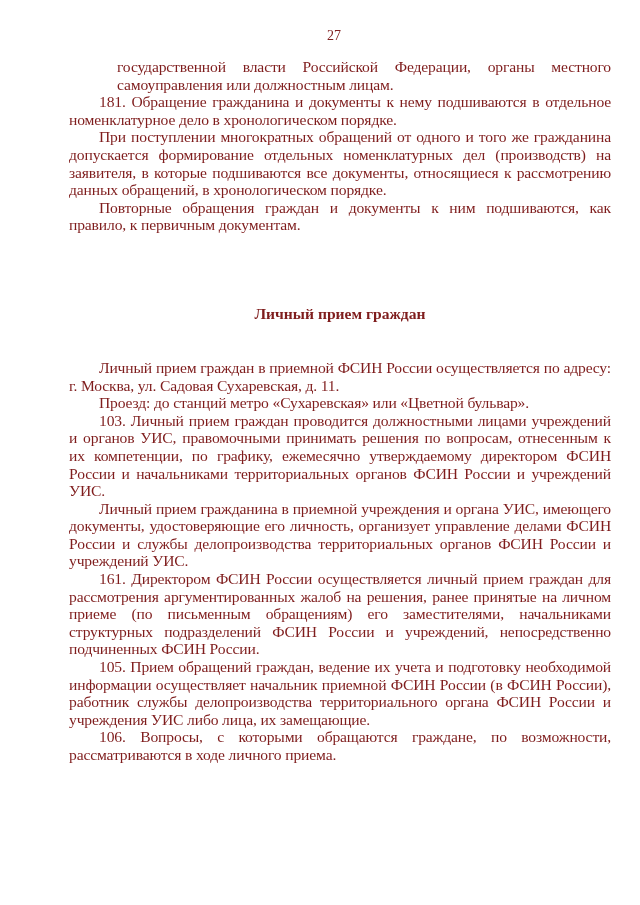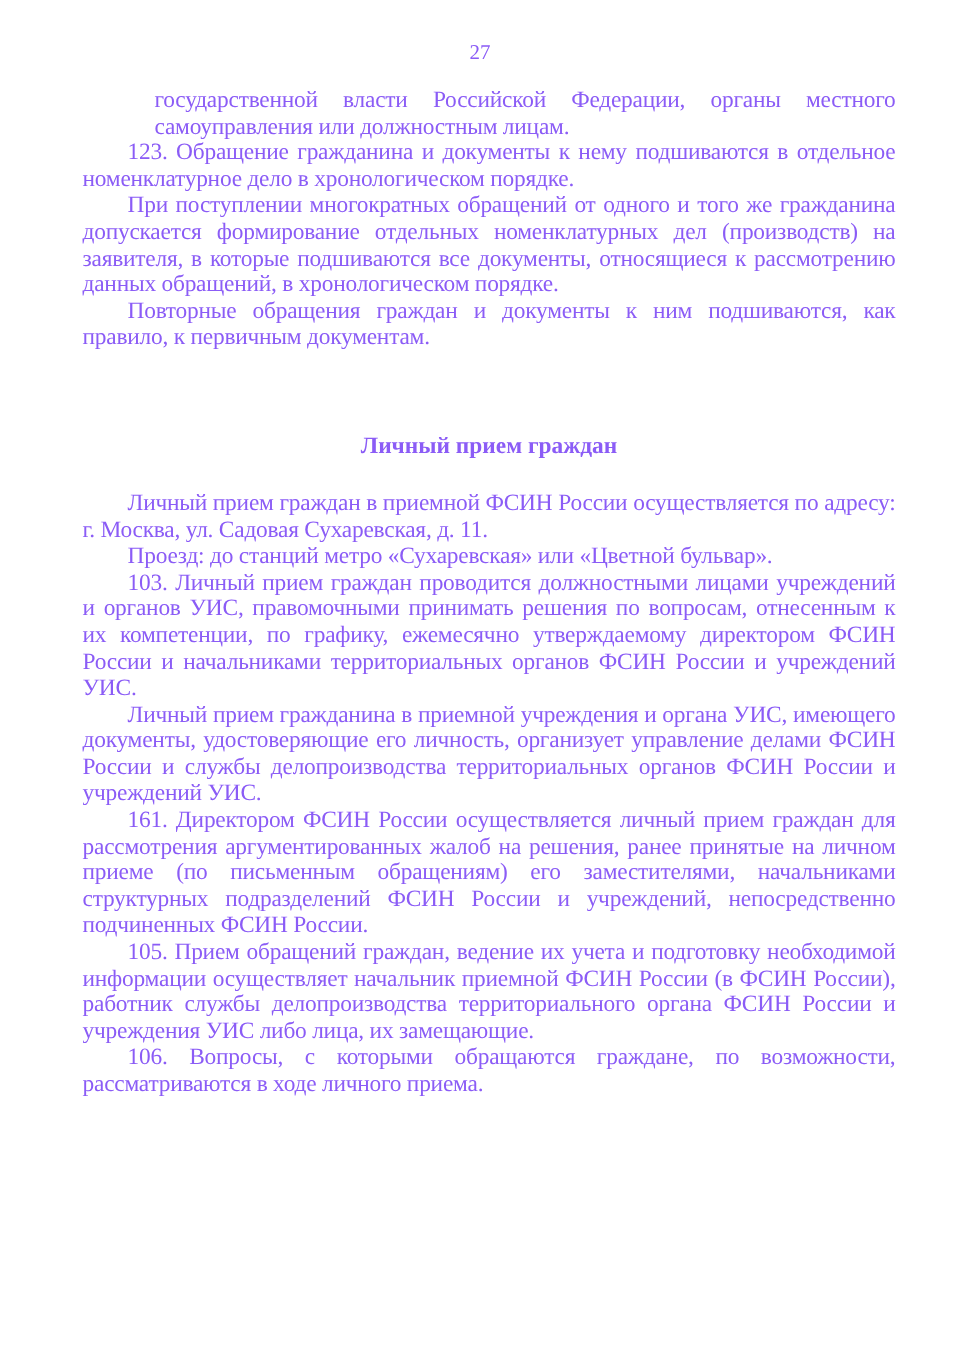--- a/index.html
+++ b/index.html
@@ -1,50 +1,50 @@
 <!DOCTYPE html>
 <html><head>
   <meta charset="utf-8">
   <style>
     html, body { margin: 0; padding: 0; background: #ffffff; }
     body { width: 640px; height: 905px; position: relative; overflow: hidden; }
     .page {
-      position: absolute; left: 0; top: 0; width: 580px; height: 905px;
-      background: #fff; color: #8b5cf6;
+      position: absolute; left: 14px; top: 0; width: 580px; height: 905px;
+      background: #fff; color: #7f1d1d;
       font-family: "Liberation Serif", serif;
     }
     .page-number {
       position: absolute; top: 28px; left: 0; width: 640px;
       text-align: center; font-size: 14px; line-height: 16px;
     }
     .body {
       position: absolute; left: 55px; top: 58px; width: 542px;
       font-size: 15.6px; line-height: 17.6px;
     }
     .body p {
       margin: 0; text-align: justify; text-indent: 30px;
       letter-spacing: -0.15px;
     }
     .body p.noindent { text-indent: 0; margin-left: 48px; }
     .section-heading {
-      text-align: center; font-weight: bold; margin: 0;
+      text-align: center; font-weight: bold; margin: 16px;
       font-size: 15.6px; line-height: 18px;
     }
     .gap-before-heading { height: 55px; }
     .gap-after-heading { height: 20px; }
   </style>
 </head>
 <body>
 
 <div class="page">
   <div class="page-number">27</div>
 
   <div class="body">
     <p class="noindent">государственной власти Российской Федерации, органы местного самоуправления или должностным лицам.</p>
-    <p>123. Обращение гражданина и документы к нему подшиваются в отдельное номенклатурное дело в хронологическом порядке.</p>
+    <p>181. Обращение гражданина и документы к нему подшиваются в отдельное номенклатурное дело в хронологическом порядке.</p>
     <p>При поступлении многократных обращений от одного и того же гражданина допускается формирование отдельных номенклатурных дел (производств) на заявителя, в которые подшиваются все документы, относящиеся к рассмотрению данных обращений, в хронологическом порядке.</p>
     <p>Повторные обращения граждан и документы к ним подшиваются, как правило, к первичным документам.</p>
 
     <div class="gap-before-heading"></div>
     <h2 class="section-heading">Личный прием граждан</h2>
     <div class="gap-after-heading"></div>
 
     <p>Личный прием граждан в приемной ФСИН России  осуществляется по адресу: г. Москва, ул. Садовая Сухаревская, д. 11.</p>
     <p>Проезд: до станций метро «Сухаревская» или «Цветной бульвар».</p>
     <p>103. Личный прием граждан проводится должностными лицами учреждений и органов УИС, правомочными принимать решения по вопросам, отнесенным к их компетенции, по графику, ежемесячно утверждаемому директором ФСИН России и начальниками территориальных органов ФСИН России и учреждений УИС.</p>

